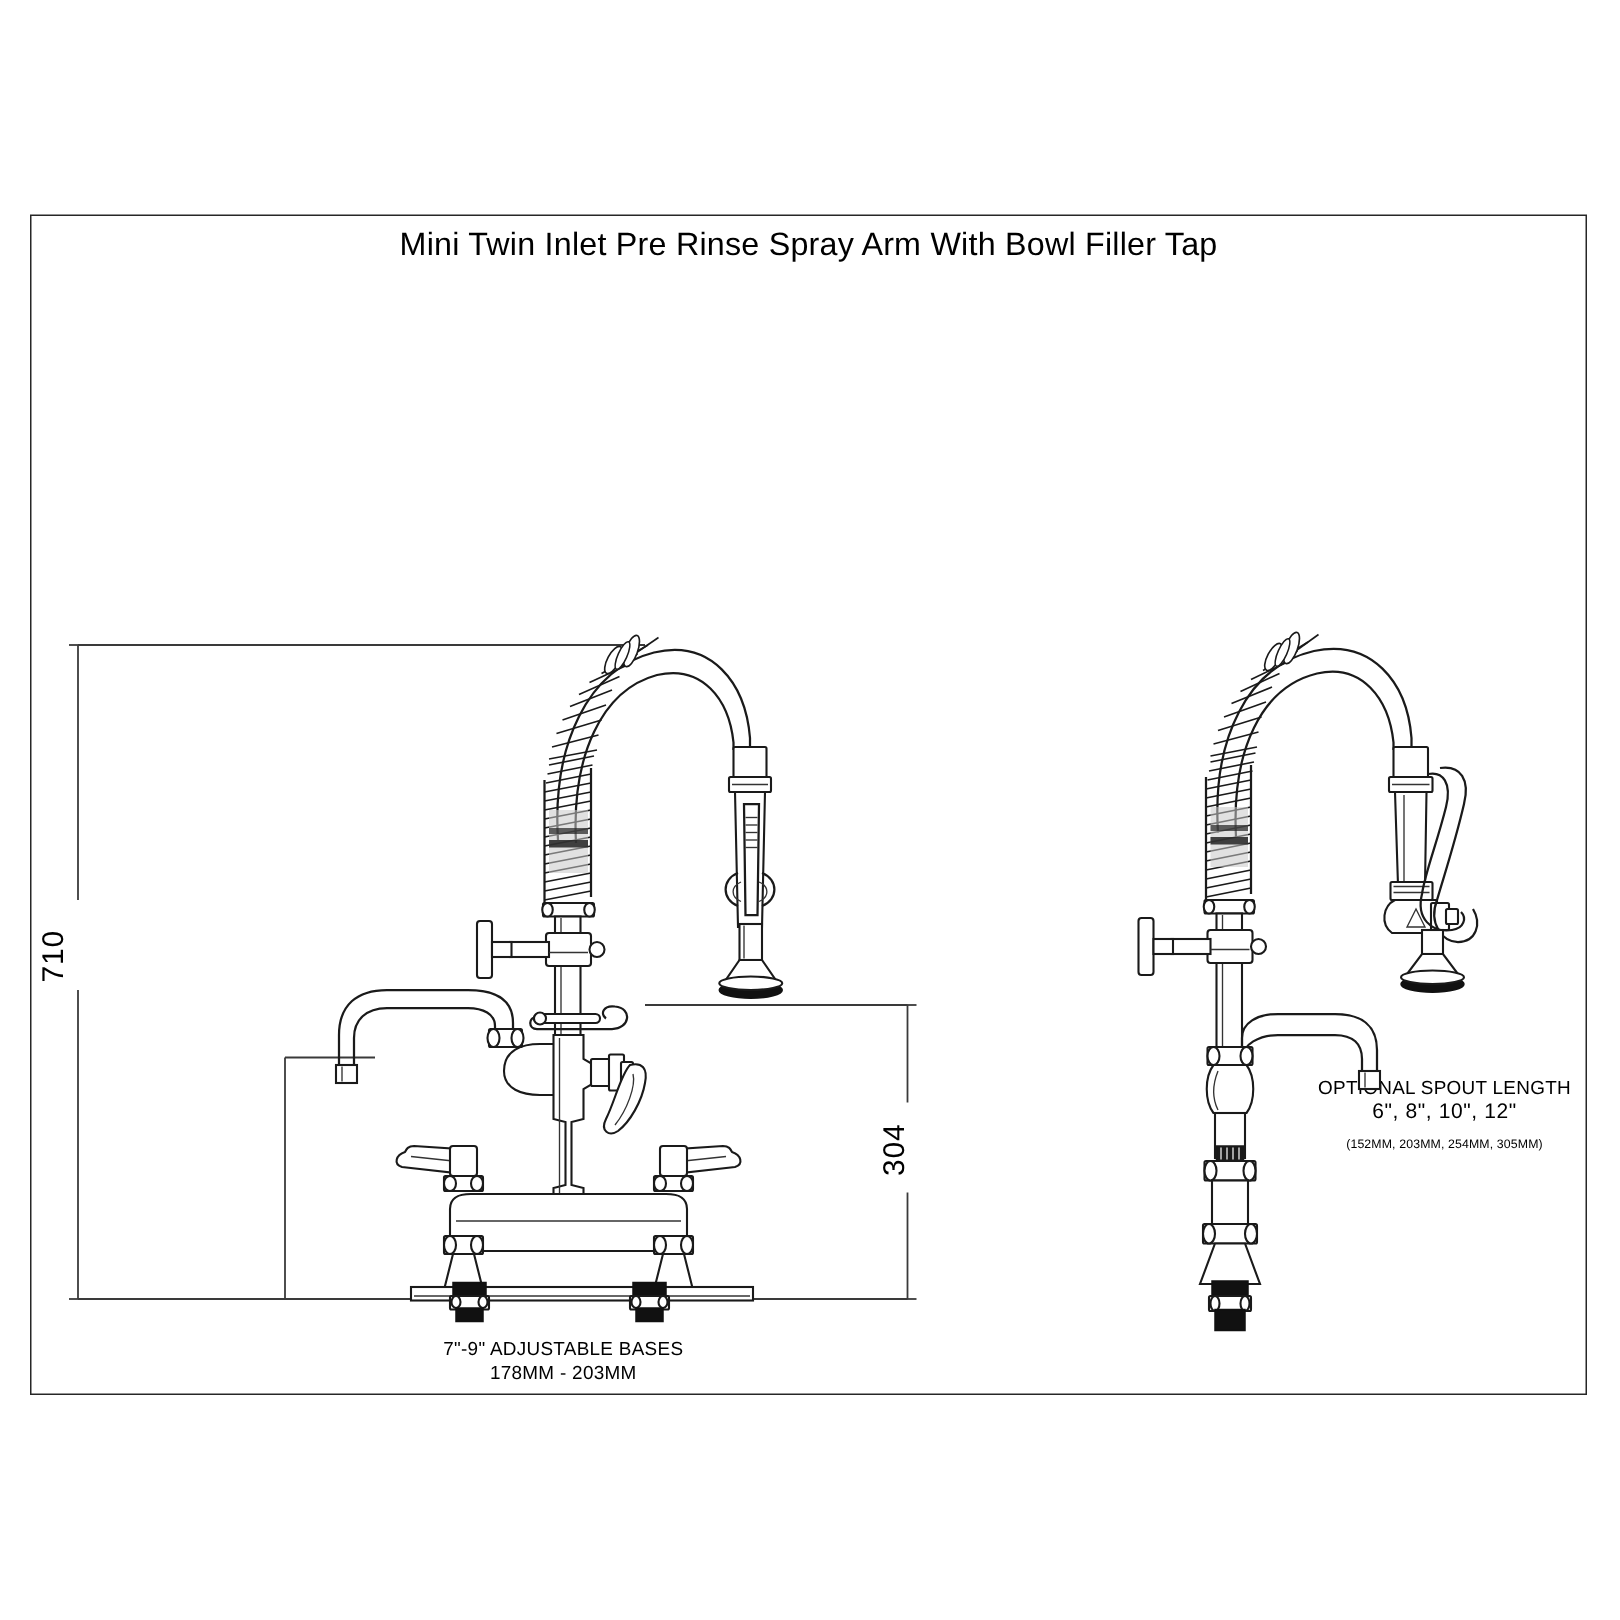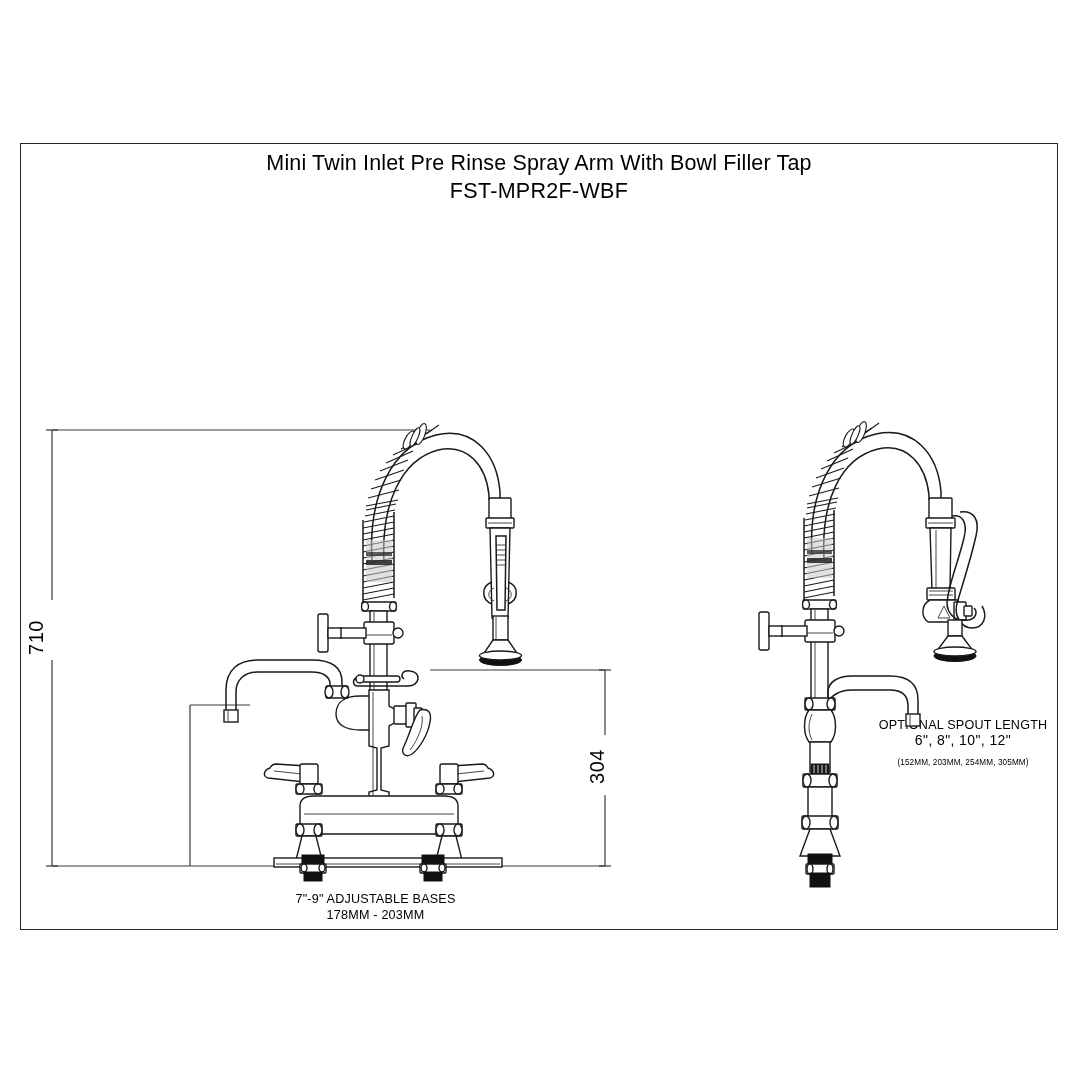--- a/index.html
+++ b/index.html
@@ -100,21 +100,20 @@
 </style>
 </head>
 <body>
 
 <div id="sheet">
 
   <div class="frame"></div>
 
   <div class="title-block">
     <div class="title-line1">Mini Twin Inlet Pre Rinse Spray Arm With Bowl Filler Tap</div>
-    <div class="title-line2">FST-MPR2F-WBF</div>
   </div>
 
   <div class="dim-label dim-710">710</div>
   <div class="dim-label dim-304">304</div>
 
   <div class="caption caption-bases">
     <div>7"-9" ADJUSTABLE BASES</div>
     <div>178MM - 203MM</div>
   </div>
 

